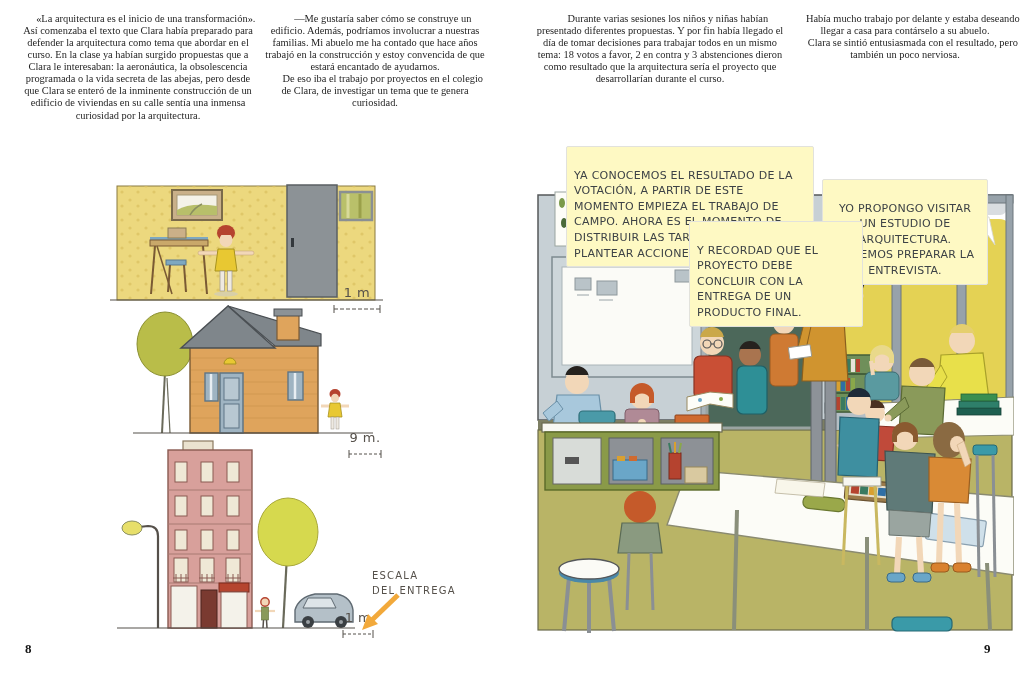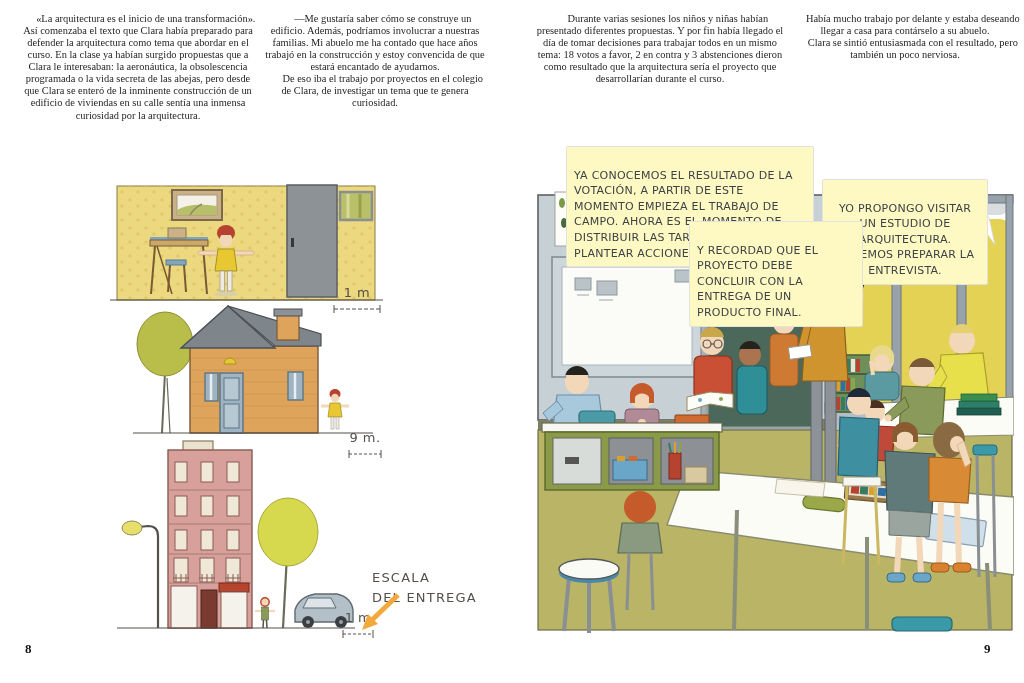--- a/index.html
+++ b/index.html
@@ -7,21 +7,21 @@
           font-family:"Liberation Serif", serif;color:#1f1f1f;}
   .col{position:absolute;font-size:10.4px;line-height:1.16;text-align:center;}
   .col p{margin:0;text-indent:1.5em;}
   .pagenum{position:absolute;font-size:13px;font-weight:bold;color:#141414;}
   .bubble{position:absolute;background:#fef9c3;border:1px solid #e2e2dc;border-radius:2px;
           padding:5px 7px;font-family:"DejaVu Sans", sans-serif;font-size:11px;line-height:1.42;
           letter-spacing:.25px;color:#3d4246;white-space:pre-line;z-index:5;}
   .hand{font-family:"DejaVu Sans", sans-serif;color:#55504a;}
   .scale-marker{position:absolute;z-index:4;text-align:center;}
   .scale-marker .lbl{font-family:"DejaVu Sans", sans-serif;font-size:13px;color:#55504a;letter-spacing:.5px;}
-  .escala{position:absolute;font-size:13px;letter-spacing:1.2px;line-height:1.5;z-index:4;}
+  .escala{position:absolute;font-size:10px;letter-spacing:1.2px;line-height:1.5;z-index:4;}
   svg{position:absolute;}
   .illu{z-index:1;}
 </style>
 </head>
 <body>
 
 <div class="spread">
 
   <div class="col" style="left:20px;top:13px;width:236px;">
     <p>«La arquitectura es el inicio de una transformación». Así comenzaba el texto que Clara había preparado para defender la arquitectura como tema que abordar en el curso. En la clase ya habían surgido propuestas que a Clara le interesaban: la aeronáutica, la obsolescencia programada o la vida secreta de las abejas, pero desde que Clara se enteró de la inminente construcción de un edificio de viviendas en su calle sentía una inmensa curiosidad por la arquitectura.</p>

